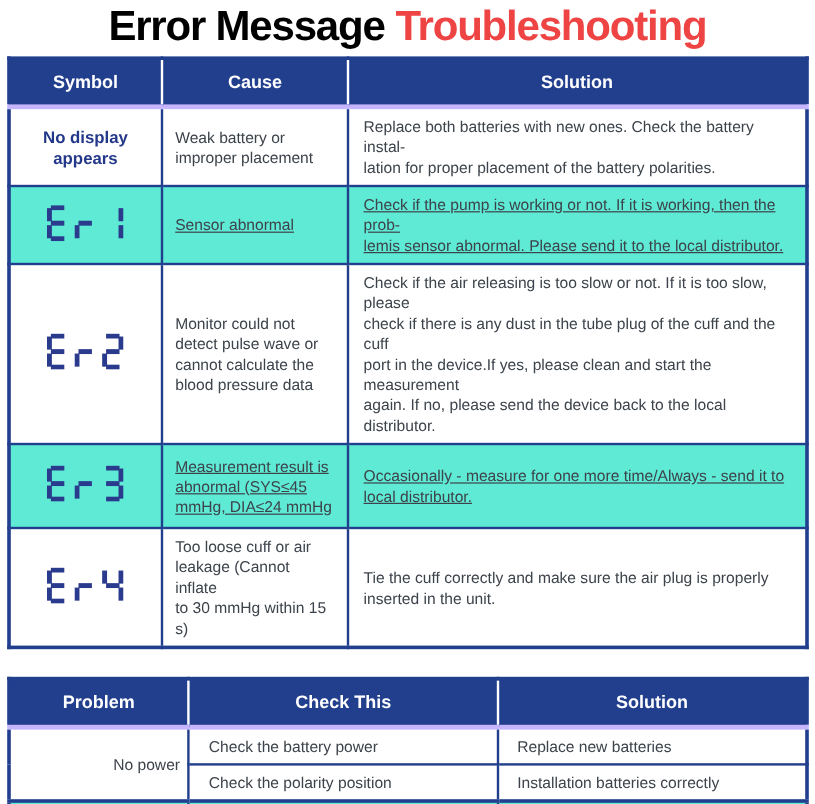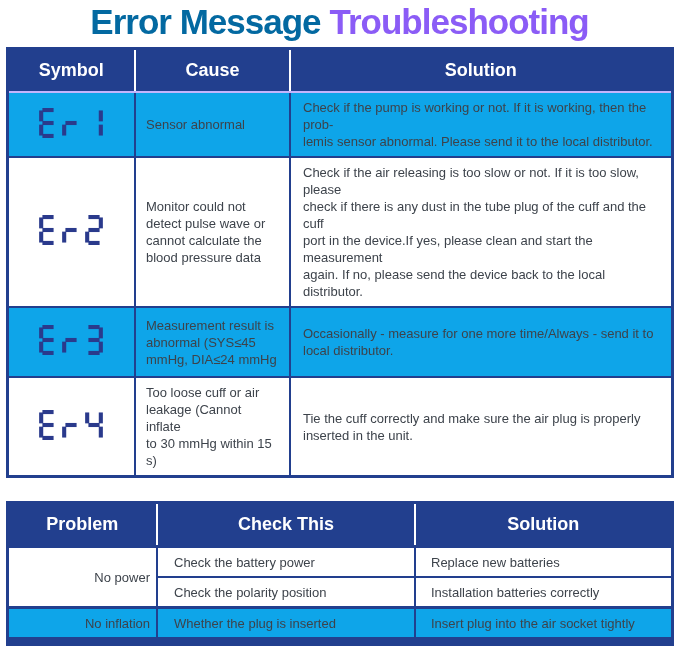--- a/index.html
+++ b/index.html
@@ -8,48 +8,48 @@
   
   .page-title{
     text-align:center;
     font-size:35px;
     font-weight:bold;
     letter-spacing:-1px;
     margin:2px 0 5px 0;
     line-height:40px;
     white-space:nowrap;
   }
-  .title-navy{color:#0369a1;}
-  .title-blue{color:#8b5cf6;margin-left:9px;}
+  .title-navy{color:#000000;}
+  .title-blue{color:#ef4444;margin-left:9px;}
 
   
   table{
     width:668px;
     margin:0 auto;
     border-collapse:collapse;
     table-layout:fixed;
   }
   th{
     background:#223f8e;
     color:#ffffff;
     font-weight:bold;
-    font-size:18px;
+    font-size:15px;
     padding:10px 4px;
-    border-bottom:2px solid #c4b5fd;
+    border-bottom:4px solid #c4b5fd;
   }
   th + th{border-left:2px solid #ffffff;}
   td{
     border:2px solid #223f8e;
     color:#3d434b;
     font-size:13px;
     line-height:17px;
     vertical-align:middle;
     white-space:pre-line;
   }
-  tr.alt td{background:#0ea5e9;}
+  tr.alt td{background:#5eead4;text-decoration:underline;}
 
   
   .t1{border:3px solid #223f8e;}
   .t1 .col-sym{width:128px;}
   .t1 .col-cause{width:155px;}
   .t1 td.sym{text-align:center;padding:4px;}
   .t1 td.cause{padding:6px 10px;}
   .t1 td.sol{padding:6px 12px;}
   .t1 tr.r1 td{height:40px;}
   .t1 tr.r2 td{height:42px;}
@@ -90,20 +90,28 @@
       <col>
     </colgroup>
   <thead>
     <tr>
       <th>Symbol</th>
       <th>Cause</th>
       <th>Solution</th>
     </tr>
   </thead>
   <tbody>
+    <tr class="r1">
+      <td class="sym"><div class="nodisp">No display
+appears</div></td>
+      <td class="cause">Weak battery or
+improper placement</td>
+      <td class="sol">Replace both batteries with new ones. Check the battery  instal-
+lation for proper placement of the battery polarities.</td>
+    </tr>
     <tr class="r2 alt">
       <td class="sym"><div class="sevenseg"><svg viewBox="0 0 13 22" width="18" height="30">
               <rect x="2.4" y="0" width="8.2" height="3" fill="#2a3a8c"></rect>
               <rect x="0" y="1.8" width="3" height="8" fill="#2a3a8c"></rect>
               <rect x="2.4" y="9.5" width="8.2" height="3" fill="#2a3a8c"></rect>
               <rect x="0" y="12.2" width="3" height="8" fill="#2a3a8c"></rect>
               <rect x="2.4" y="19" width="8.2" height="3" fill="#2a3a8c"></rect>
             </svg><svg viewBox="0 0 13 22" width="18" height="30">
               <rect x="2.4" y="9.5" width="8.2" height="3" fill="#2a3a8c"></rect>
               <rect x="0" y="12.2" width="3" height="8" fill="#2a3a8c"></rect>

